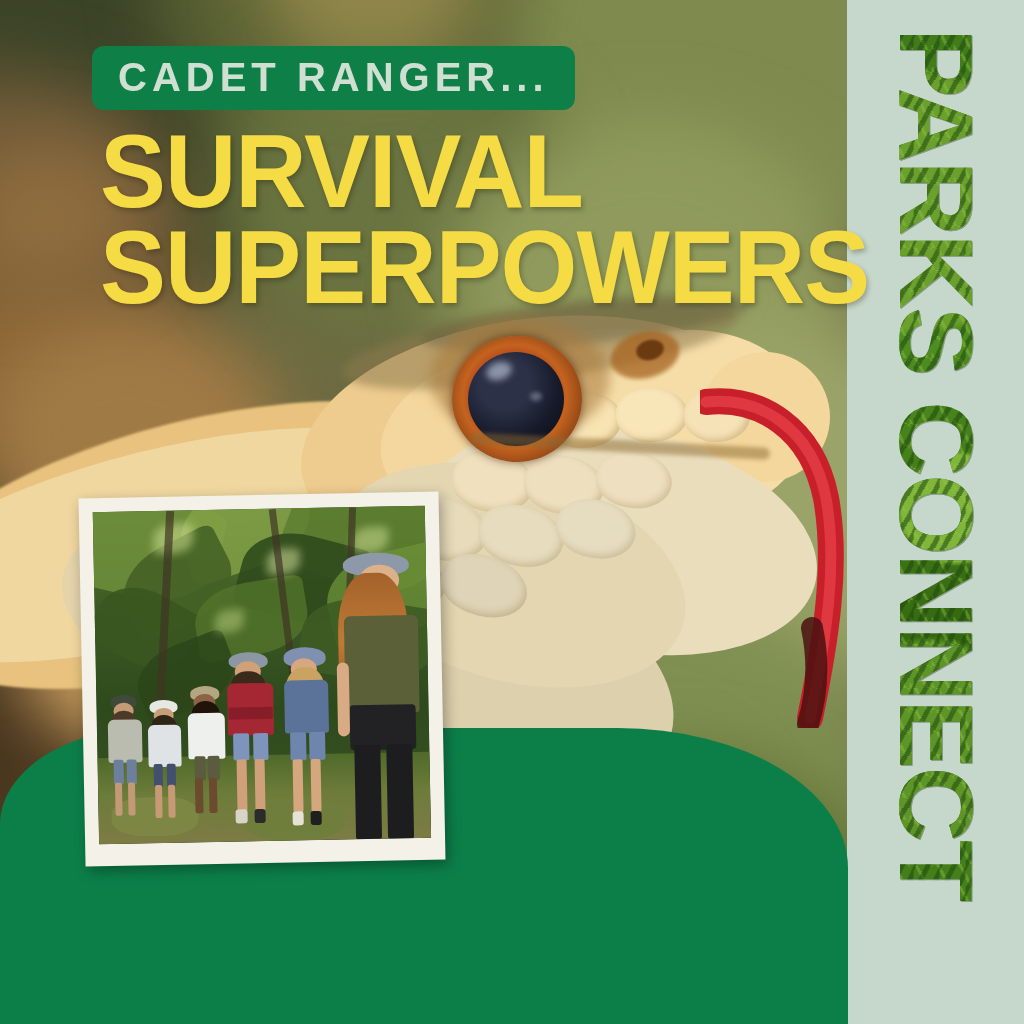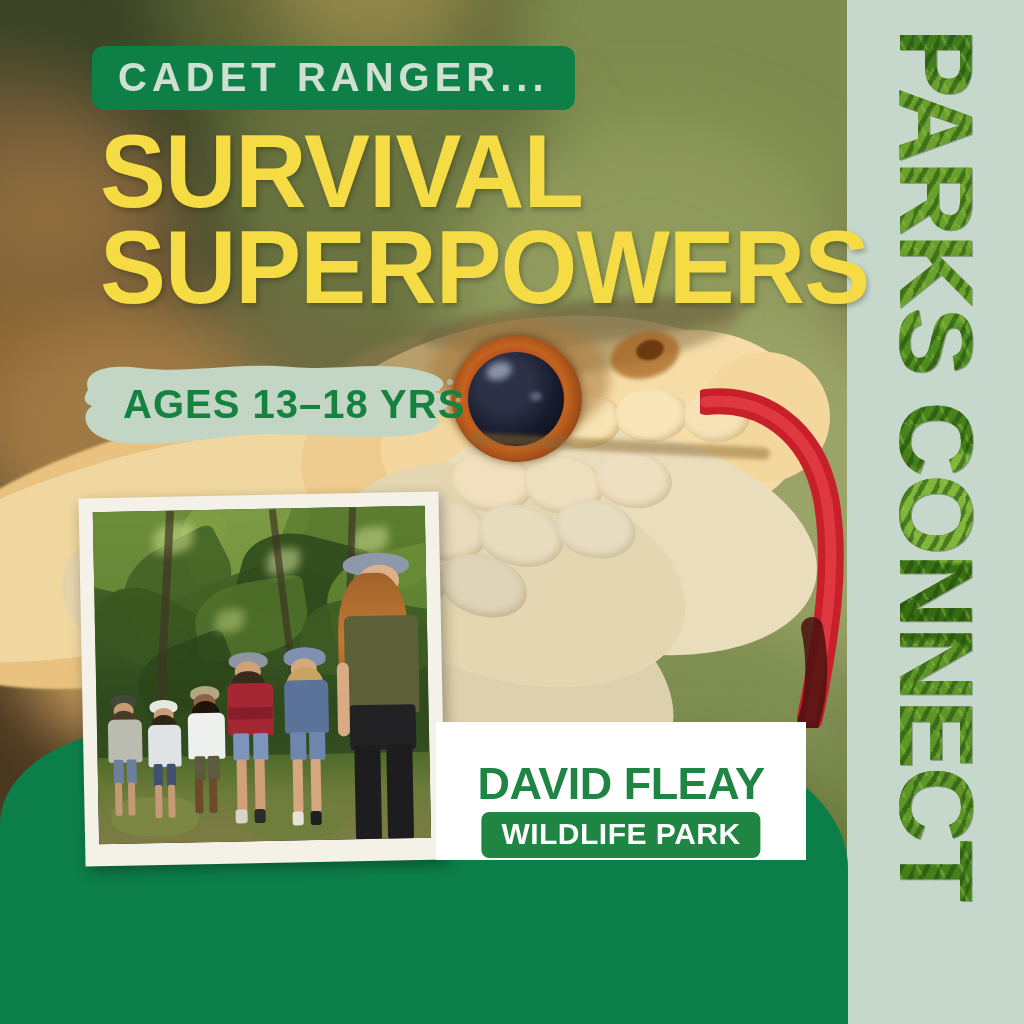--- a/index.html
+++ b/index.html
@@ -265,38 +265,20 @@
     </div>
   </div>
 
   <div class="eyebrow">CADET RANGER...</div>
 
   <div class="headline">
     <span>SURVIVAL</span>
     <span class="l2">SUPERPOWERS</span>
   </div>
 
-  <div class="ages-wrap">
-    <svg class="ages-brush" viewBox="0 0 420 96" preserveAspectRatio="none">
-      <path d="M10 34 C 4 14, 30 8, 62 12 C 110 18, 160 6, 214 11
-               C 262 15, 300 5, 340 14 C 368 20, 372 30, 356 36
-               C 372 40, 380 52, 352 58 C 372 64, 360 78, 320 80
-               C 268 84, 210 74, 156 80 C 104 86, 56 92, 30 84
-               C 6 77, 2 58, 14 50 C 4 46, 6 40, 10 34 Z" fill="#C3D5C4"></path>
-      <rect x="300" y="22" width="58" height="5" fill="#C3D5C4" opacity="0.85"></rect>
-      <rect x="318" y="31" width="44" height="4" fill="#C3D5C4" opacity="0.7"></rect>
-      <rect x="306" y="40" width="66" height="4" fill="#C3D5C4" opacity="0.8"></rect>
-      <rect x="330" y="48" width="38" height="3" fill="#C3D5C4" opacity="0.6"></rect>
-      <rect x="312" y="56" width="52" height="4" fill="#C3D5C4" opacity="0.7"></rect>
-      <rect x="340" y="64" width="26" height="3" fill="#C3D5C4" opacity="0.5"></rect>
-      <circle cx="372" cy="26" r="3" fill="#C3D5C4" opacity="0.6"></circle>
-      <circle cx="380" cy="44" r="2.5" fill="#C3D5C4" opacity="0.5"></circle>
-    </svg>
-    <div class="ages-text">AGES 13–18 YRS</div>
-  </div>
 
   <div class="greenpanel"></div>
 
   <div class="polaroid">
     <div class="photo">
 
       <div style="position:absolute;left:0;top:0;width:100%;height:100%;
            background:linear-gradient(180deg,#5d7b33 0%,#3d5a24 28%,#2e4a1d 60%,#3c5322 100%);"></div>
       <div class="leaf" style="left:-6%;top:-4%;width:44%;height:30%;background:#6f8f3c;opacity:.85;transform:rotate(14deg);"></div>
       <div class="leaf" style="left:26%;top:-8%;width:40%;height:26%;background:#84a347;opacity:.8;transform:rotate(-18deg);"></div>
@@ -386,19 +368,15 @@
         <div class="hair" style="left:4%;top:7%;width:70%;height:48%;background:linear-gradient(180deg,#a3622b,#c07a34 50%,#8a4f22);border-radius:42% 42% 34% 34%;"></div>
         <div class="torso" style="left:10%;top:22%;width:74%;height:34%;background:#5b6039;"></div>
         <div class="leg" style="left:14%;top:53%;width:66%;height:16%;background:#222225;border-radius:4px;"></div>
         <div class="leg" style="left:18%;top:67%;width:26%;height:33%;background:#1d1d20;"></div>
         <div class="leg" style="left:50%;top:67%;width:26%;height:33%;background:#1d1d20;"></div>
         <div class="leg" style="left:2%;top:38%;width:12%;height:26%;background:#d8ab84;border-radius:6px;"></div>
       </div>
     </div>
   </div>
 
-  <div class="venue">
-    <div class="venue-name">DAVID FLEAY</div>
-    <div class="venue-sub">WILDLIFE PARK</div>
-  </div>
 
 
 </div>
 
 </body></html>

